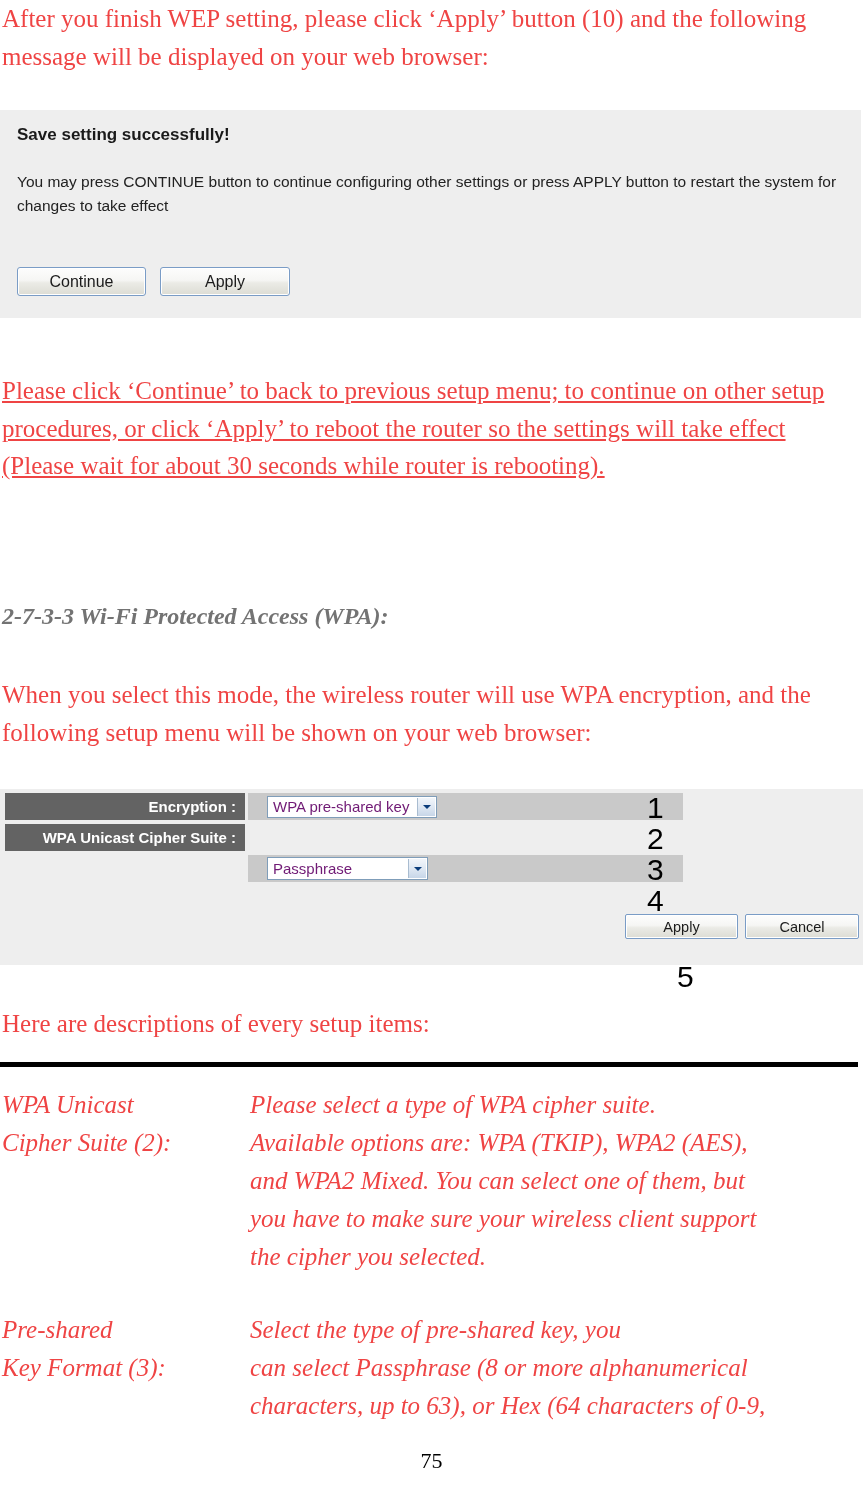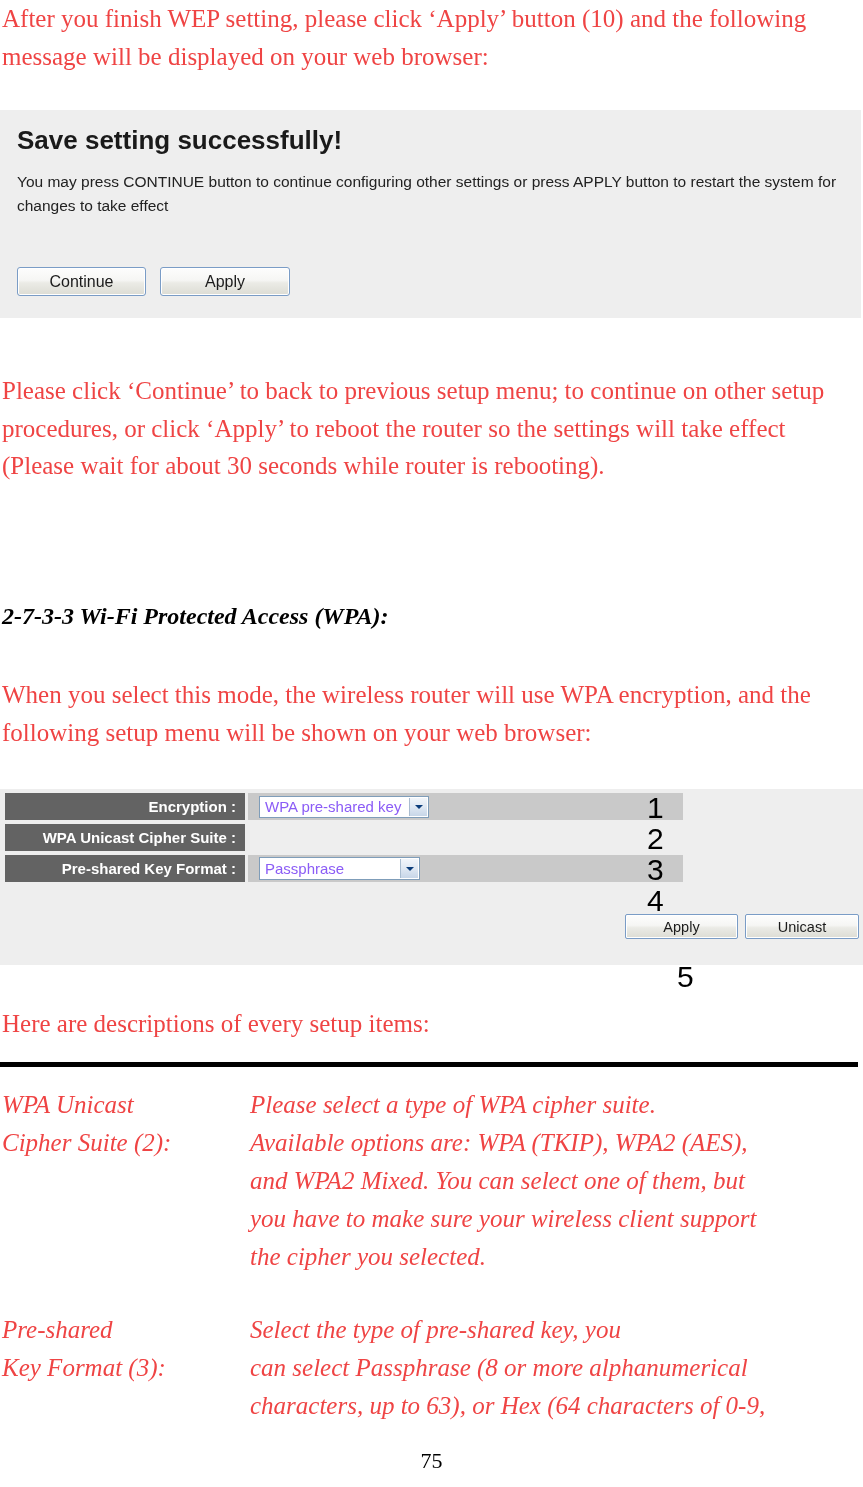--- a/index.html
+++ b/index.html
@@ -27,21 +27,21 @@
   }
   .doc-par.italic { font-style: italic; }
 
   .section-head {
     position: absolute;
     font-family: "Liberation Serif", serif;
     font-weight: bold;
     font-style: italic;
     font-size: 24px;
     line-height: 30px;
-    color: #000000;
+    color: #737373;
   }
 
   .hr-rule {
     position: absolute;
     background: #000;
   }
 
   .page-num {
     position: absolute;
     width: 100%;
@@ -55,21 +55,21 @@
   .shot {
     position: absolute;
     background: #eeeeee;
     overflow: hidden;
   }
 
   .shot-title {
     position: absolute;
     font-family: "Liberation Sans", sans-serif;
     font-weight: bold;
-    font-size: 26px;
+    font-size: 17px;
     color: #1a1a1a;
     white-space: nowrap;
   }
 
   .shot-body {
     position: absolute;
     font-family: "Liberation Sans", sans-serif;
     font-size: 15.5px;
     line-height: 24px;
     color: #222222;
@@ -138,23 +138,23 @@
   .xp-select {
     position: relative;
     box-sizing: border-box;
     height: 22px;
     background: #ffffff;
     border: 1px solid #7f9db9;
     display: flex;
     align-items: center;
     font-family: "Liberation Sans", sans-serif;
     font-size: 15px;
-    color: #8b5cf6;
+    color: #701a75;
     padding-left: 5px;
-    margin-left: 11px;
+    margin-left: 19px;
     cursor: default;
     white-space: nowrap;
   }
   .xp-select .arrow-box {
     position: absolute;
     right: 1px;
     top: 1px;
     bottom: 1px;
     width: 17px;
     background: linear-gradient(to bottom, #f2f6fb 0%, #dfe8f3 50%, #c7d6e8 100%);
@@ -234,21 +234,21 @@
 
   <div class="shot-title" style="left:17px; top:15px;">Save setting successfully!</div>
 
   <div class="shot-body" style="left:17px; top:60px; width:830px;">You may press CONTINUE button to continue configuring other settings or press APPLY button to restart the system for changes to take effect</div>
 
   <div class="xp-btn" style="left:17px; top:157px; width:129px; height:29px;">Continue</div>
 
   <div class="xp-btn" style="left:160px; top:157px; width:130px; height:29px;">Apply</div>
 </div>
 
-<div class="doc-par" style="left:2px; top:372px; width:855px;">Please click ‘Continue’ to back to previous setup menu; to continue on other setup procedures, or click ‘Apply’ to reboot the router so the settings will take effect (Please wait for about 30 seconds while router is rebooting).</div>
+<div class="doc-par" style="left:2px; top:372px; width:855px;text-decoration:underline;">Please click ‘Continue’ to back to previous setup menu; to continue on other setup procedures, or click ‘Apply’ to reboot the router so the settings will take effect (Please wait for about 30 seconds while router is rebooting).</div>
 
 <div class="section-head" style="left:2px; top:601px;">2-7-3-3 Wi-Fi Protected Access (WPA):</div>
 
 <div class="doc-par" style="left:2px; top:676px; width:850px;">When you select this mode, the wireless router will use WPA encryption, and the following setup menu will be shown on your web browser:</div>
 
 <div class="shot" id="wpa-shot" style="left:0px; top:789px; width:861px; height:176px;">
 
   <div class="wpa-row" style="top:4px;">
     <div class="wpa-label">Encryption :</div>
     <div class="wpa-value">
@@ -257,33 +257,32 @@
         <span class="arrow-box"></span>
       </div>
     </div>
   </div>
 
   <div class="wpa-row" style="top:35px;border-radius:7px;">
     <div class="wpa-label">WPA Unicast Cipher Suite :</div>
   </div>
 
   <div class="wpa-row" style="top:66px;">
-    <div class="wpa-label">Pre-shared Key Format :</div>
     <div class="wpa-value">
       <div class="xp-select" style="width:161px; height:23px;">
         <span>Passphrase</span>
         <span class="arrow-box"></span>
       </div>
     </div>
   </div>
 
 
   <div class="xp-btn small" style="left:625px; top:125px; width:113px; height:25px;">Apply</div>
 
-  <div class="xp-btn small" style="left:745px; top:125px; width:114px; height:25px;">Unicast</div>
+  <div class="xp-btn small" style="left:745px; top:125px; width:114px; height:25px;">Cancel</div>
 
   <div class="callout" style="left:647px; top:4px;">1</div>
   <div class="callout" style="left:647px; top:35px;">2</div>
   <div class="callout" style="left:647px; top:66px;">3</div>
   <div class="callout" style="left:647px; top:97px;">4</div>
 </div>
 
 <div class="callout" style="left:677px; top:962px;">5</div>
 
 <div class="doc-par" style="left:2px; top:1005px; width:800px;">Here are descriptions of every setup items:</div>

